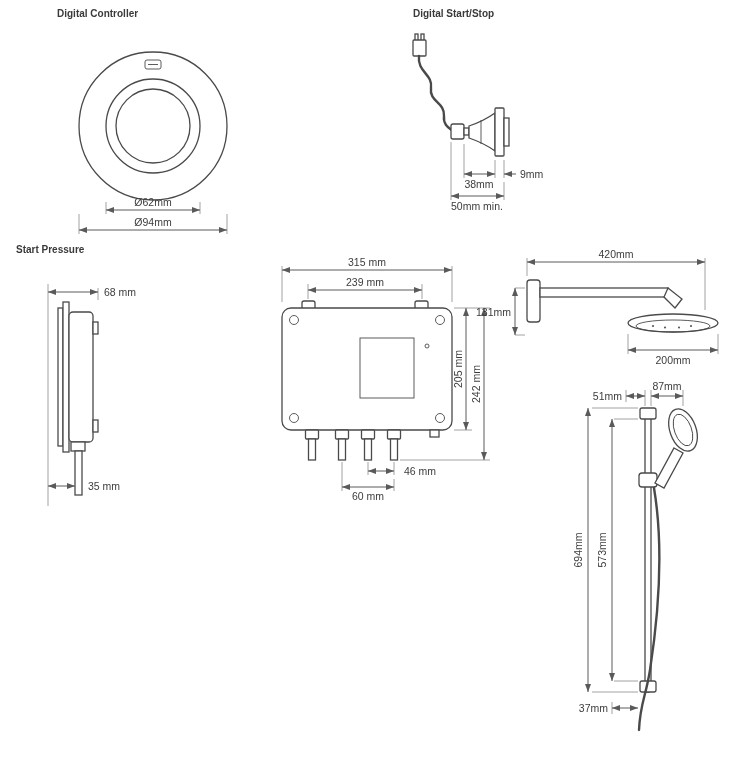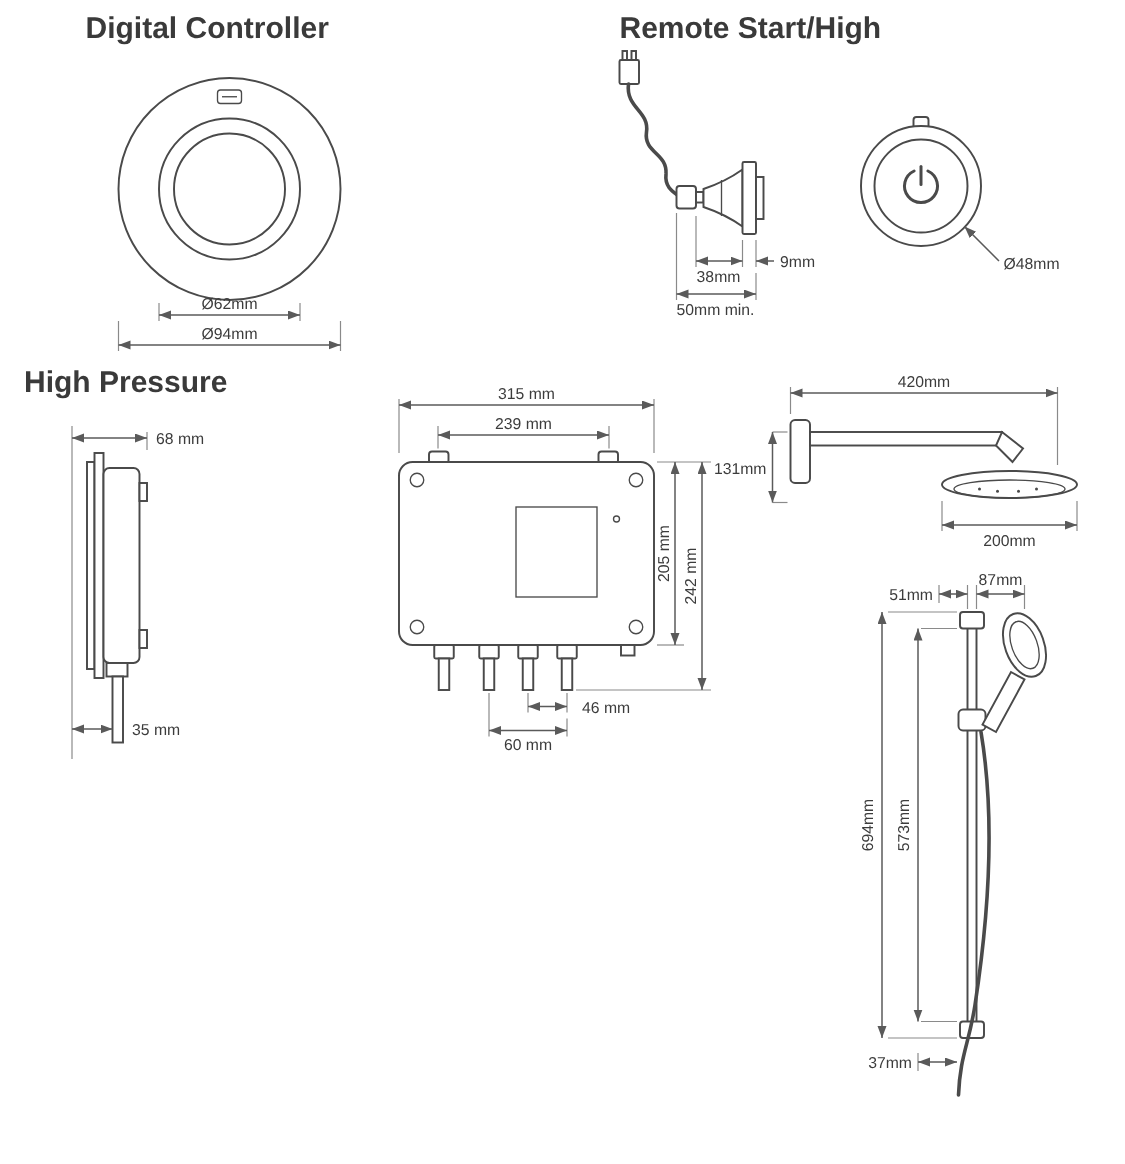--- a/index.html
+++ b/index.html
@@ -1,35 +1,35 @@
 <!DOCTYPE html>
 <html><head>
 <meta charset="utf-8">
 <style>
   html,body{margin:0;padding:0;background:#fff;}
   #page{position:relative;width:750px;height:776px;background:#ffffff;overflow:hidden;
         font-family:"Liberation Sans",sans-serif;color:#3c3c3c;}
-  .section-title{position:absolute;font-size:20px;font-weight:bold;color:#3a3a3a;}
+  .section-title{position:absolute;font-size:10px;font-weight:bold;color:#3a3a3a;}
   .fig{position:absolute;}
   svg{display:block;overflow:visible;}
   .draw{stroke:#4a4a4a;stroke-width:1.3;fill:#ffffff;}
   .draw-thin{stroke:#4a4a4a;stroke-width:0.9;fill:none;}
   .dim{stroke:#5a5a5a;stroke-width:1;fill:none;}
   .ext{stroke:#8a8a8a;stroke-width:0.8;fill:none;}
   .cable{stroke:#4a4a4a;stroke-width:2.4;fill:none;stroke-linecap:round;}
   text{font-family:"Liberation Sans",sans-serif;font-size:10.5px;fill:#3c3c3c;}
 </style>
 </head>
 <body>
 
 <div id="page">
 
   <div class="section-title" style="left:57px;top:8px;">Digital Controller</div>
-  <div class="section-title" style="left:413px;top:8px;">Remote Start/High</div>
-  <div class="section-title" style="left:16px;top:244px;">High Pressure</div>
+  <div class="section-title" style="left:413px;top:8px;">Digital Start/Stop</div>
+  <div class="section-title" style="left:16px;top:244px;">Start Pressure</div>
 
   <div class="fig" style="left:48px;top:28px;">
     <svg width="215" height="215" viewBox="0 0 215 215">
       <defs>
         <marker id="a1" markerWidth="9" markerHeight="8" refX="8" refY="3" orient="auto-start-reverse" markerUnits="userSpaceOnUse">
           <path d="M0,0L8,3L0,6Z" fill="#5a5a5a"></path>
         </marker>
       </defs>
       <g>
         <circle class="draw" cx="105" cy="98" r="74"></circle>
@@ -80,42 +80,20 @@
         <text x="76" y="160" text-anchor="middle">38mm</text>
         <text x="117" y="150" text-anchor="start">9mm</text>
         <line class="ext" x1="48" y1="114" x2="48" y2="172"></line>
         <line class="ext" x1="101" y1="154" x2="101" y2="172"></line>
         <line class="dim" x1="48" y1="168" x2="101" y2="168" marker-start="url(#a3)" marker-end="url(#a3)"></line>
         <text x="74" y="182" text-anchor="middle">50mm min.</text>
       </g>
     </svg>
   </div>
 
-  <div class="fig" style="left:562px;top:72px;">
-    <svg width="165" height="135" viewBox="0 0 165 135">
-      <defs>
-        <marker id="a4" markerWidth="9" markerHeight="8" refX="8" refY="3" orient="auto" markerUnits="userSpaceOnUse">
-          <path d="M0,0L8,3L0,6Z" fill="#5a5a5a"></path>
-        </marker>
-      </defs>
-      <g>
-        <rect class="draw" x="47" y="6" width="10" height="9" rx="2"></rect>
-        <circle class="draw" cx="52" cy="52" r="40"></circle>
-        <circle class="draw" cx="52" cy="52" r="31"></circle>
-        <g>
-          <path d="M56.6,42 A11,11 0 1 1 47.4,42" fill="none" stroke="#4a4a4a" stroke-width="2" stroke-linecap="round"></path>
-          <line x1="52" y1="39" x2="52" y2="51" stroke="#4a4a4a" stroke-width="2" stroke-linecap="round"></line>
-        </g>
-      </g>
-      <g>
-        <line class="dim" x1="104" y1="102" x2="81" y2="79" marker-end="url(#a4)"></line>
-        <text x="107" y="107" text-anchor="start">Ø48mm</text>
-      </g>
-    </svg>
-  </div>
 
   <div class="fig" style="left:28px;top:276px;">
     <svg width="115" height="240" viewBox="0 0 115 240">
       <defs>
         <marker id="a5" markerWidth="9" markerHeight="8" refX="8" refY="3" orient="auto-start-reverse" markerUnits="userSpaceOnUse">
           <path d="M0,0L8,3L0,6Z" fill="#5a5a5a"></path>
         </marker>
       </defs>
       <g>
         <line class="ext" x1="20" y1="8" x2="20" y2="230"></line>
@@ -130,21 +108,21 @@
       <g>
         <line class="ext" x1="70" y1="24" x2="70" y2="12"></line>
         <line class="dim" x1="20" y1="16" x2="70" y2="16" marker-start="url(#a5)" marker-end="url(#a5)"></line>
         <text x="76" y="20" text-anchor="start">68 mm</text>
         <line class="dim" x1="20" y1="210" x2="47" y2="210" marker-start="url(#a5)" marker-end="url(#a5)"></line>
         <text x="60" y="214" text-anchor="start">35 mm</text>
       </g>
     </svg>
   </div>
 
-  <div class="fig" style="left:248px;top:256px;text-align:center;">
+  <div class="fig" style="left:264px;top:256px;text-align:center;">
     <svg width="240" height="245" viewBox="0 0 240 245">
       <defs>
         <marker id="a6" markerWidth="9" markerHeight="8" refX="8" refY="3" orient="auto-start-reverse" markerUnits="userSpaceOnUse">
           <path d="M0,0L8,3L0,6Z" fill="#5a5a5a"></path>
         </marker>
       </defs>
       <g>
         <rect class="draw" x="38" y="45" width="13" height="8" rx="2"></rect>
         <rect class="draw" x="151" y="45" width="13" height="8" rx="2"></rect>
         <rect class="draw" x="18" y="52" width="170" height="122" rx="9"></rect>

